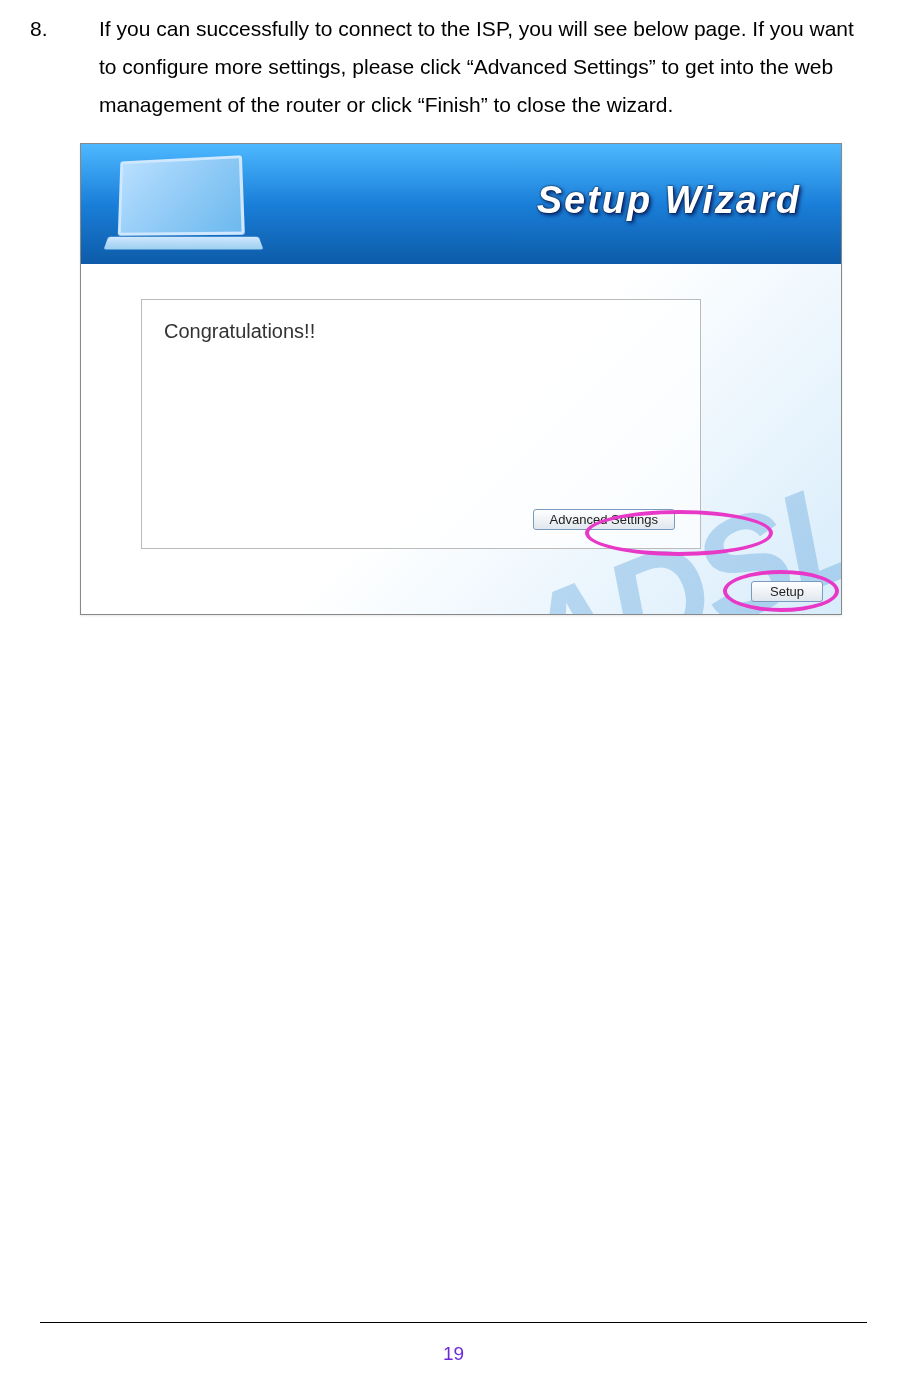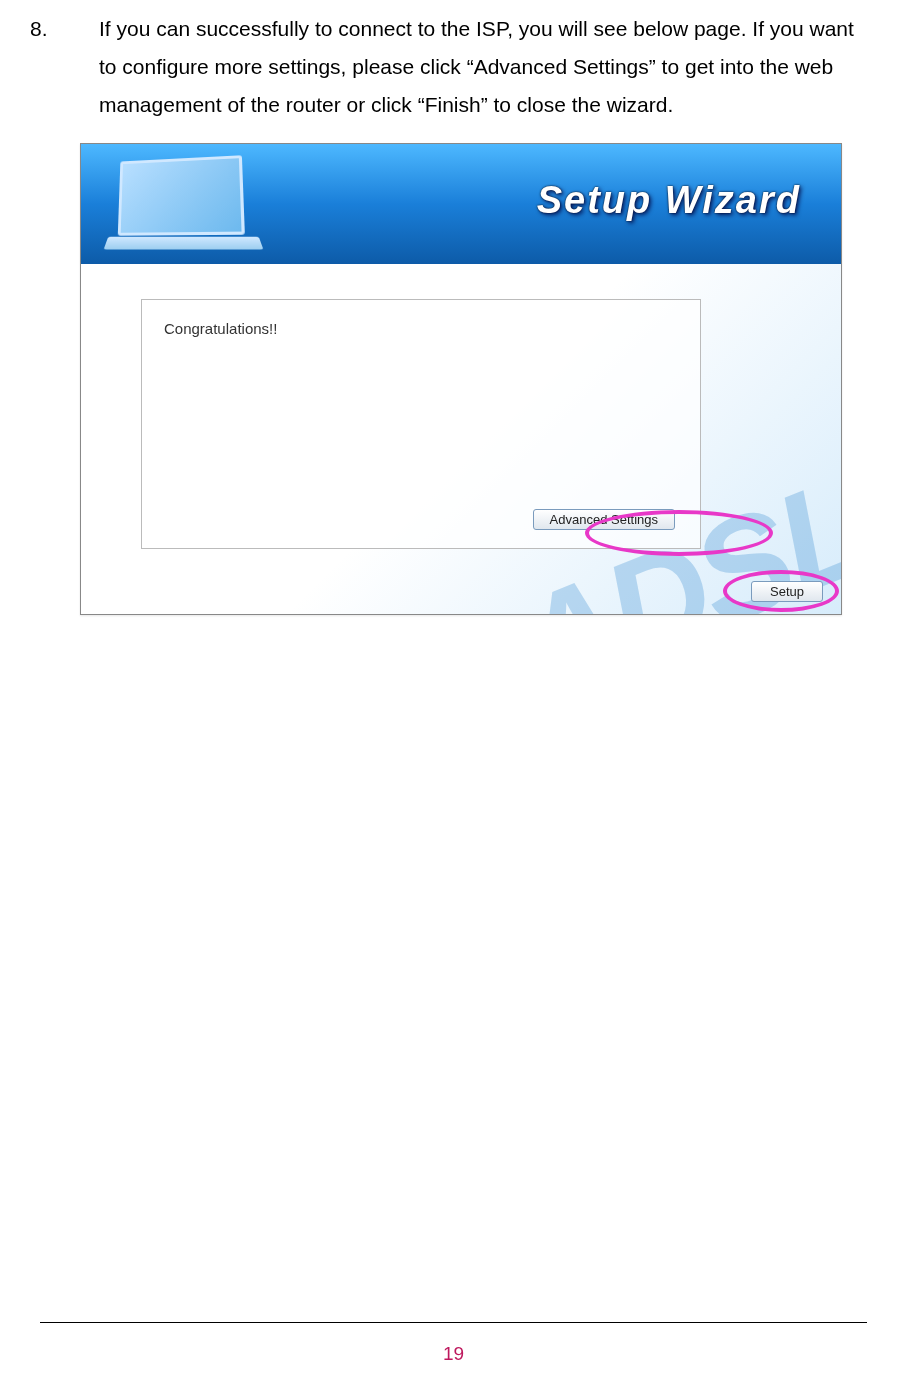--- a/index.html
+++ b/index.html
@@ -114,21 +114,21 @@
       left: 60px;
       top: 35px;
       width: 560px;
       height: 250px;
       background: rgba(255,255,255,0.7);
       border: 1px solid #bbb;
       padding: 20px 22px;
       box-sizing: border-box;
     }
     .congrats {
-      font-size: 15px;
+      font-size: 20px;
       color: #333;
       margin-bottom: 20px;
     }
     .info-text {
       font-size: 15px;
       color: #333;
       line-height: 1.45;
     }
     .adv-button-wrapper {
       position: absolute;
@@ -179,21 +179,21 @@
       right: 2px;
       pointer-events: none;
     }
     .page-footer {
       position: absolute;
       bottom: 30px;
       left: 0;
       right: 0;
       text-align: center;
       font-size: 19px;
-      color: #be185d;
+      color: #6d28d9;
     }
     .footer-line {
       border-top: 1px solid #000;
       margin: 0 40px 20px 40px;
     }
   </style>
 </head>
 <body>
 
 <div class="page-content">

